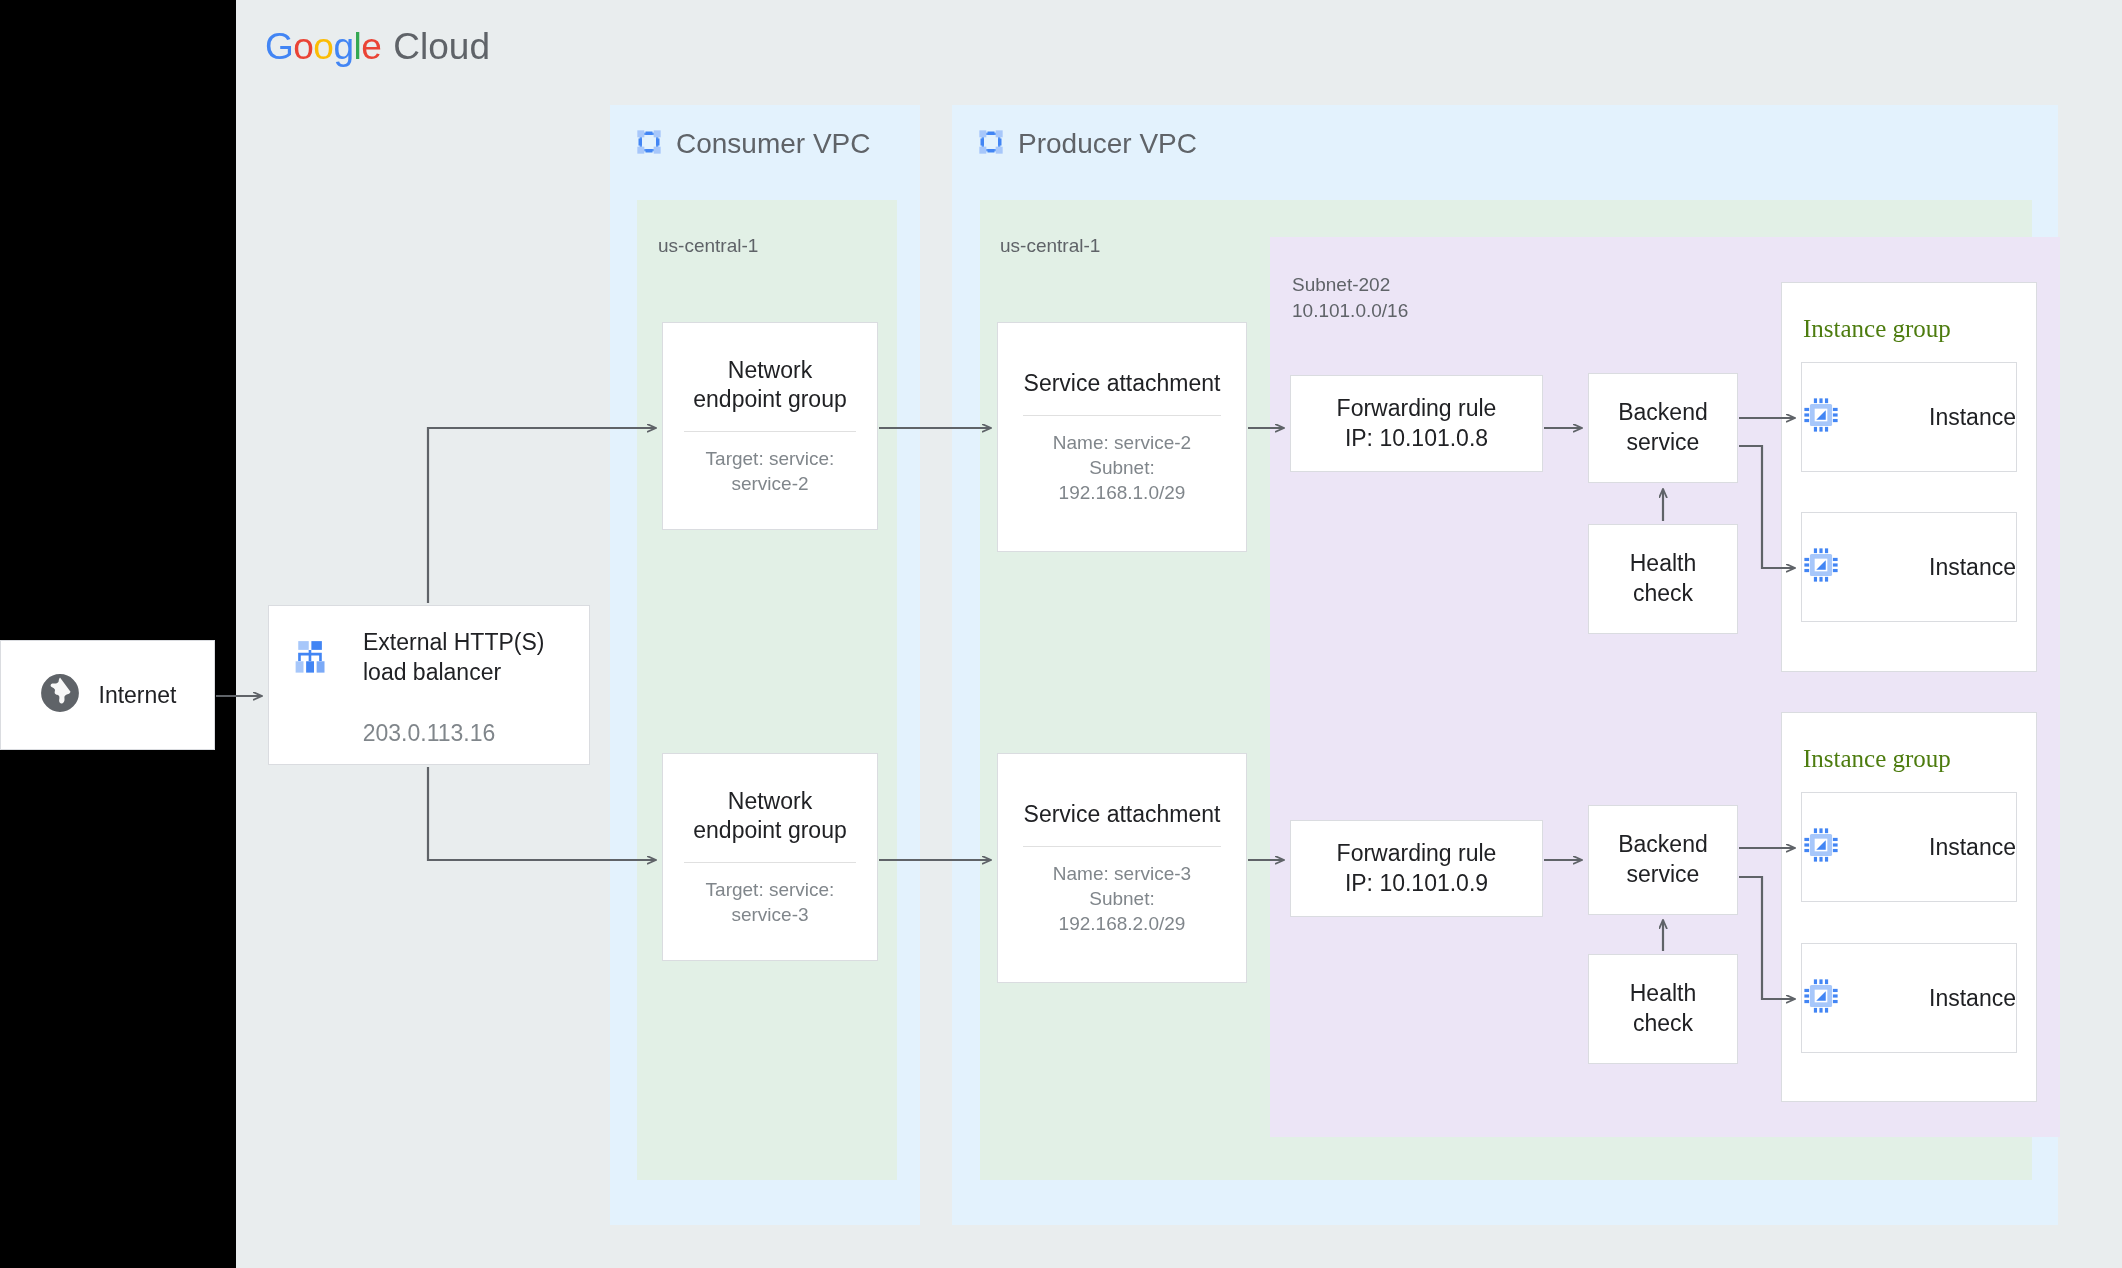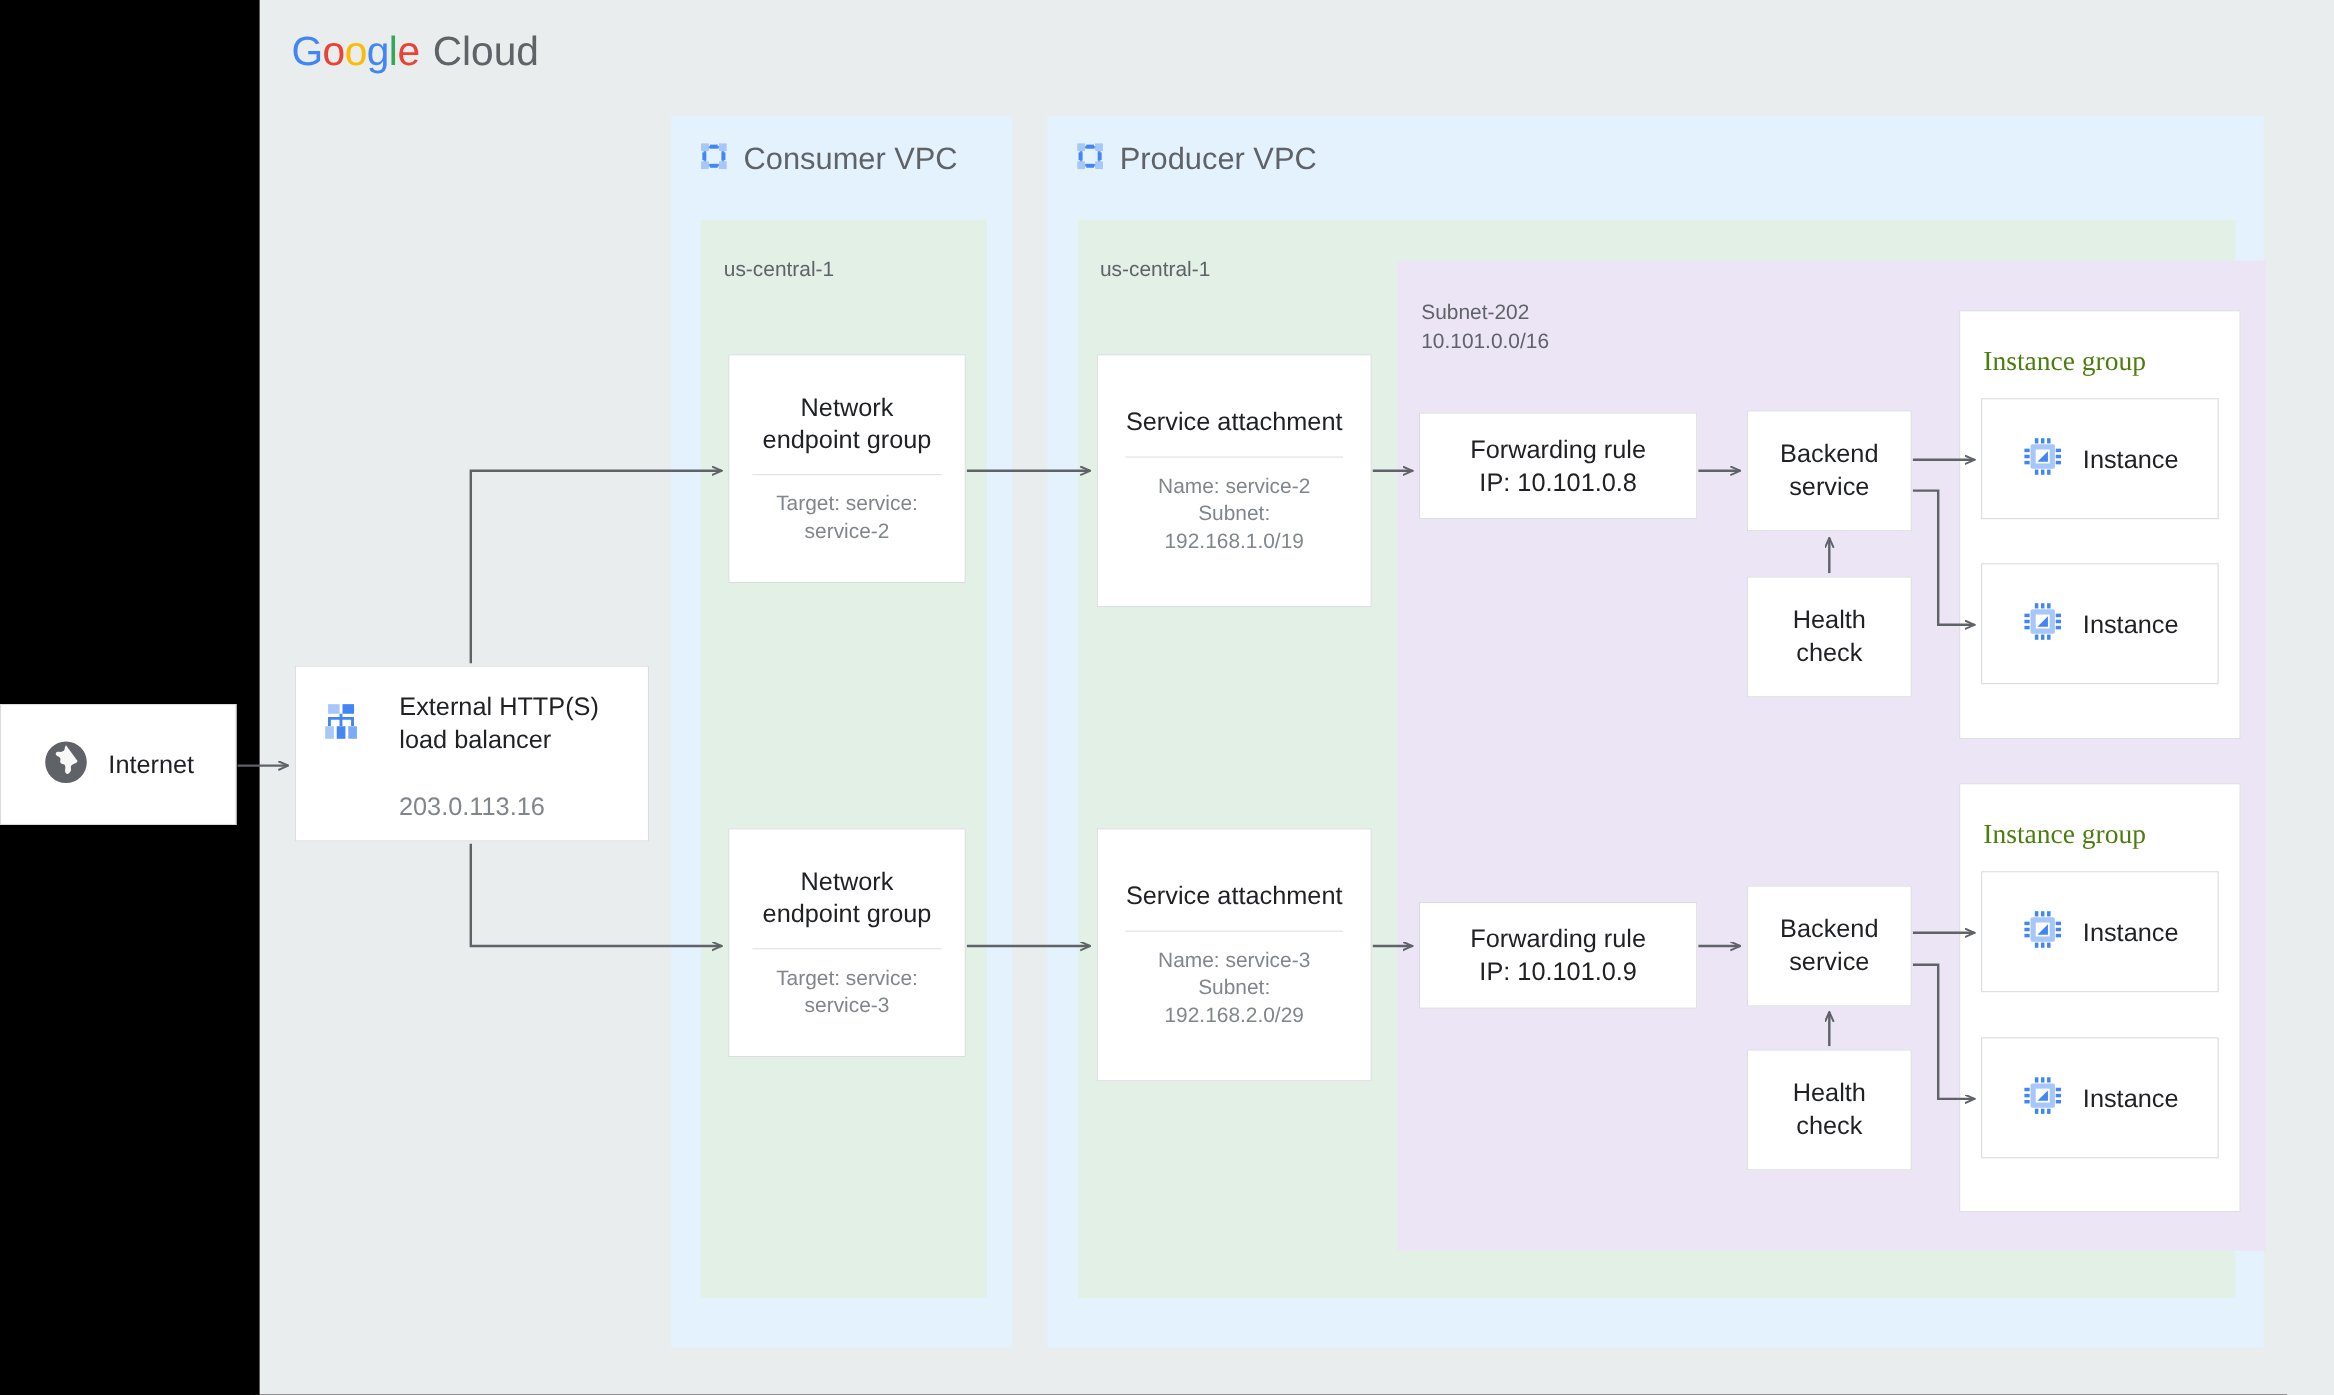--- a/index.html
+++ b/index.html
@@ -52,21 +52,21 @@
   .card-sub {
     font-size: 19px; color: #80868b; text-align: center; line-height: 1.32;
   }
 
   .igroup {
     position: absolute; background: #ffffff; border: 1px solid #dadce0;
   }
   .igroup-label { position: absolute; font-size: 25px; color: #4d7c0f; font-family: Liberation Serif, serif; }
   .inst {
     position: absolute; background: #ffffff; border: 1px solid #dadce0;
-    display: flex; align-items: center; justify-content: center; gap: 18px;
+    display: flex; align-items: center; justify-content: space-between; gap: 18px;
   }
   .inst-label { font-size: 23px; color: #202124; }
 
   .internet {
     position: absolute; background: #ffffff; border: 1px solid #dadce0;
     display: flex; align-items: center; justify-content: center; gap: 18px;
   }
   .internet-label { font-size: 23px; color: #202124; }
 
   .lb-card {
@@ -164,21 +164,21 @@
     <span>Subnet-202</span><br>
     <span>10.101.0.0/16</span>
   </div>
 
   <div class="card" style="left:997px; top:322px; width:250px; height:230px;">
     <div class="card-title">Service attachment</div>
     <div class="card-div"></div>
     <div class="card-sub">
       <span>Name: service-2</span><br>
       <span>Subnet:</span><br>
-      <span>192.168.1.0/19</span>
+      <span>192.168.1.0/29</span>
     </div>
   </div>
 
   <div class="card" style="left:997px; top:753px; width:250px; height:230px;">
     <div class="card-title">Service attachment</div>
     <div class="card-div"></div>
     <div class="card-sub">
       <span>Name: service-3</span><br>
       <span>Subnet:</span><br>
       <span>192.168.2.0/29</span>

